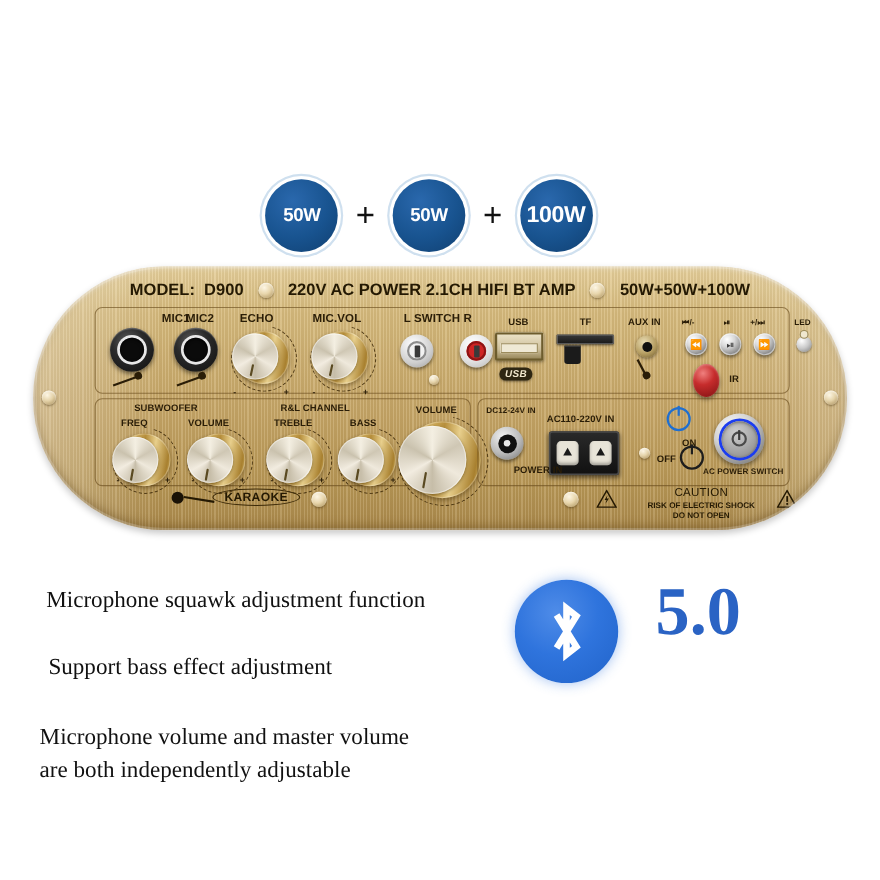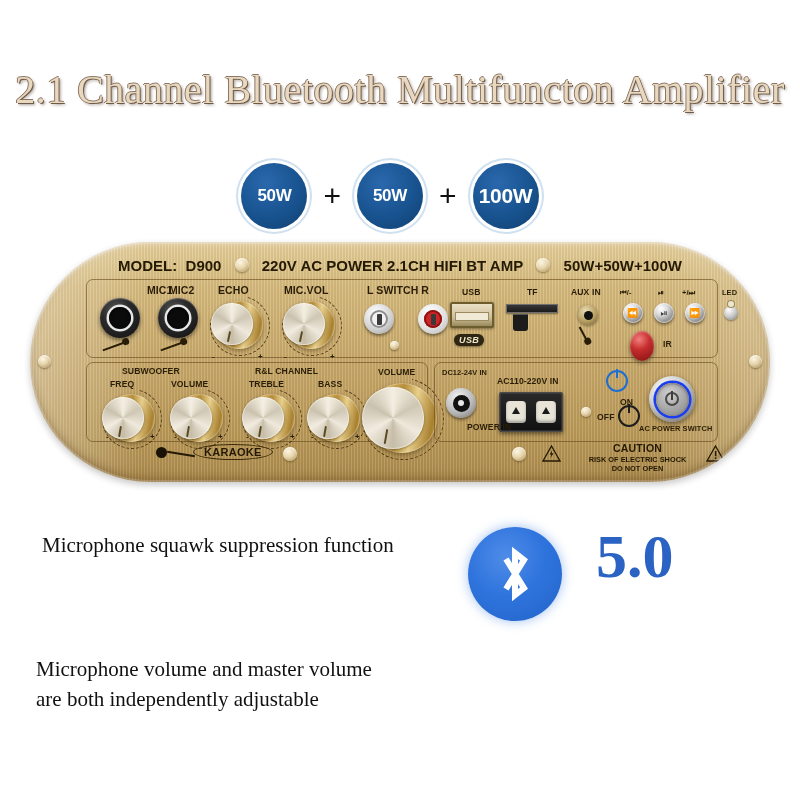--- a/index.html
+++ b/index.html
@@ -163,21 +163,21 @@
   .pglyph.dark:after{background:#1d1d1d;}
 
   .karaoke{position:absolute;font-size:11px;font-weight:bold;color:#241903;
     border:1.4px solid #3c2a08;border-radius:50%;padding:1px 10px;letter-spacing:.3px;}
   .kdot{position:absolute;width:11px;height:11px;border-radius:50%;background:#1a1206;}
   .kline{position:absolute;height:2px;background:#241903;transform:rotate(9deg);}
   .tribox{position:absolute;width:19px;height:17px;}
   .tribox svg{display:block;}
   .caution{position:absolute;text-align:center;font-size:7.4px;color:#241903;
     font-weight:bold;line-height:1.22;white-space:nowrap;}
-  .caution b{font-size:10.5px;display:block;font-weight:bold;letter-spacing:.2px;}
+  .caution b{font-size:10.5px;display:block;font-weight:normal;letter-spacing:.2px;}
 
   .micarrow{position:absolute;height:1.6px;background:#2a1d07;transform:rotate(-20deg);}
   .micarrow:after{content:"";position:absolute;right:-2px;top:-3px;width:7px;height:7px;
     border-radius:50%;background:#2a1d07;}
 
   
   .feat{position:absolute;font-family:"Liberation Serif",serif;
         font-size:21px;color:#111;white-space:nowrap;}
 
   .btcircle{position:absolute;left:468px;top:527px;width:94px;height:94px;border-radius:50%;
@@ -188,21 +188,20 @@
     font-size:62px;font-weight:bold;color:#2a63c4;line-height:1;}
   .model{position:absolute;left:440px;top:684px;width:350px;text-align:center;
     font-family:"Liberation Serif",serif;font-size:45px;font-weight:bold;color:#25549c;
     white-space:nowrap;}
 </style>
 </head>
 <body>
 
 <div class="stage">
 
-  <div class="headline">2.1 Channel Bluetooth Multifuncton Amplifier</div>
 
   <div class="badges">
     <div class="badge">
       <span>50W</span>
     </div>
     <div class="plus">+</div>
     <div class="badge">
       <span>50W</span>
     </div>
     <div class="plus">+</div>
@@ -397,21 +396,22 @@
     </div>
     <div class="tribox" style="left:676px;top:203px;">
       <svg width="19" height="17" viewBox="0 0 19 17">
           <polygon points="9.5,1 18,16 1,16" fill="none" stroke="#241903" stroke-width="1.3"></polygon>
           <rect x="8.8" y="6" width="1.6" height="5.2" fill="#241903"></rect>
           <rect x="8.8" y="12.3" width="1.6" height="1.6" fill="#241903"></rect>
         </svg>
     </div>
   </div>
 
-  <div class="feat" style="left:42px;top:533px;">Microphone squawk suppression function</div>
+  <div class="feat" style="left:42px;top:533px;">Microphone squawk adjustment function</div>
+  <div class="feat" style="left:44px;top:594px;">Support bass effect adjustment</div>
   <div class="feat" style="left:36px;top:687px;">are both independently adjustable</div>
   <div class="feat" style="left:36px;top:657px;">Microphone volume and master volume</div>
 
   <div class="btcircle">
     <svg width="44" height="62" viewBox="0 0 44 62">
       <path d="M13 16 L31 45 L22 52 L22 10 L31 17 L13 46" fill="none" stroke="#ffffff" stroke-width="6" stroke-linejoin="miter" stroke-linecap="butt"></path>
     </svg>
   </div>
   <div class="btver">5.0</div>
 

